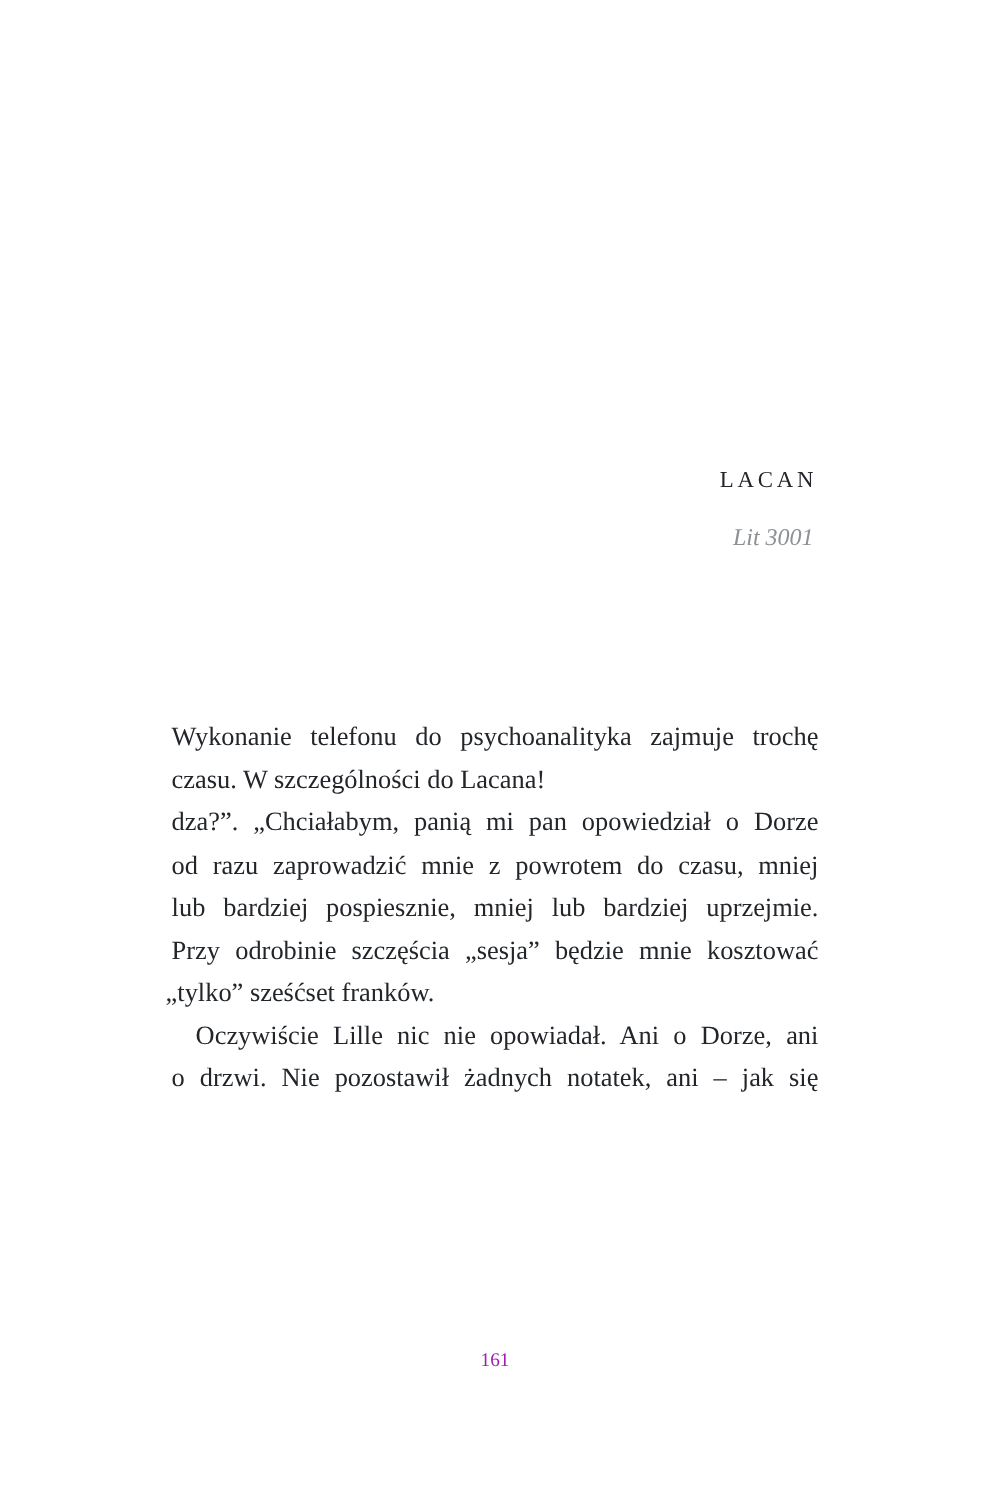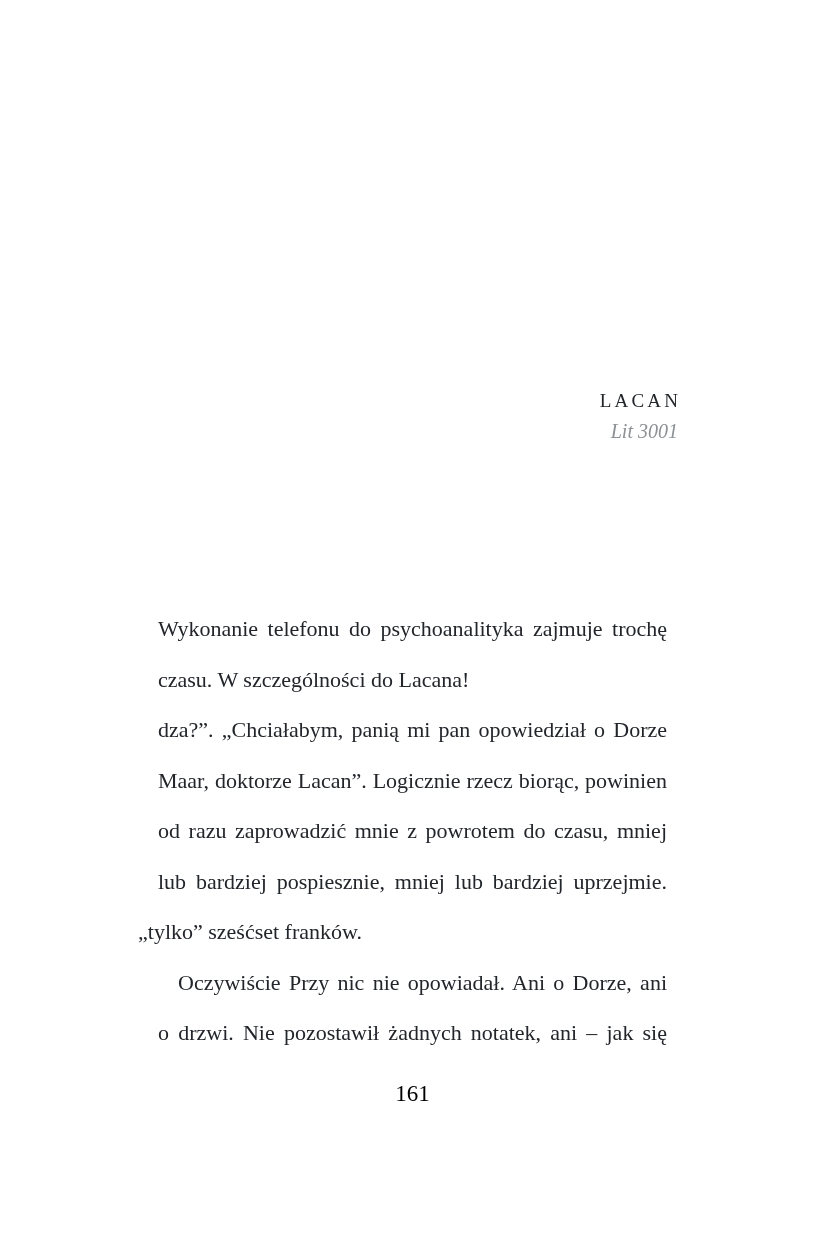--- a/index.html
+++ b/index.html
@@ -25,37 +25,37 @@
   }
   .chapter-title {
     font-size: 19px;
     line-height: 22px;
     letter-spacing: 3.2px;
     margin-right: -3.2px; 
     color: #22252a;
     font-weight: normal;
   }
   .chapter-subtitle {
-    margin-top: 7px;
+    margin-top: 24px;
     font-size: 20px;
     line-height: 24px;
     font-style: italic;
     color: #8d9094;
   }
   
   .body-text {
     position: absolute;
     left: 143px;
     top: 596px;
     width: 539px;
     font-size: 22px;
     line-height: 35.5px;
   }
   .line {
-    margin: 15px;
+    margin: 0;
     padding: 0;
     text-align: justify;
     text-align-last: justify;
     -moz-text-align-last: justify;
     white-space: normal;
   }
   .line.endpara {
     text-align: right;
     text-align-last: left;
     -moz-text-align-last: left;
@@ -63,45 +63,45 @@
   .line.indent {
     text-indent: 20px;
   }
   .line.hang {
     margin-left: -5px; 
   }
   
   .page-number {
     position: absolute;
     left: 143px;
-    top: 1082px;
+    top: 1122px;
     width: 539px;
     text-align: center;
-    font-size: 23px;
+    font-size: 16px;
     line-height: 24px;
-    color: #000000;
+    color: #a21caf;
   }
 </style>
 </head>
 <body>
 
 <div class="page">
 
   <header class="chapter-header">
     <div class="chapter-title">LACAN</div>
     <div class="chapter-subtitle">Lit 3001</div>
   </header>
 
   <main class="body-text">
     <p class="line">Wykonanie telefonu do psychoanalityka zajmuje trochę</p>
     <p class="line endpara">czasu. W szczególności do Lacana!</p>
     <p class="line">dza?”. „Chciałabym, panią mi pan opowiedział o Dorze</p>
-    <p class="line">Maar, doktorze Lacan”. Logicznie rzecz biorąc, powinien</p>
     <p class="line">od razu zaprowadzić mnie z powrotem do czasu, mniej</p>
     <p class="line">lub bardziej pospiesznie, mniej lub bardziej uprzejmie.</p>
+    <p class="line">Przy odrobinie szczęścia „sesja” będzie mnie kosztować</p>
     <p class="line endpara hang">„tylko” sześćset franków.</p>
-    <p class="line indent">Oczywiście Przy nic nie opowiadał. Ani o Dorze, ani</p>
+    <p class="line indent">Oczywiście Lille nic nie opowiadał. Ani o Dorze, ani</p>
     <p class="line">o drzwi. Nie pozostawił żadnych notatek, ani – jak się</p>
   </main>
 
   <footer class="page-number">161</footer>
 
 </div>
 
 </body></html>

